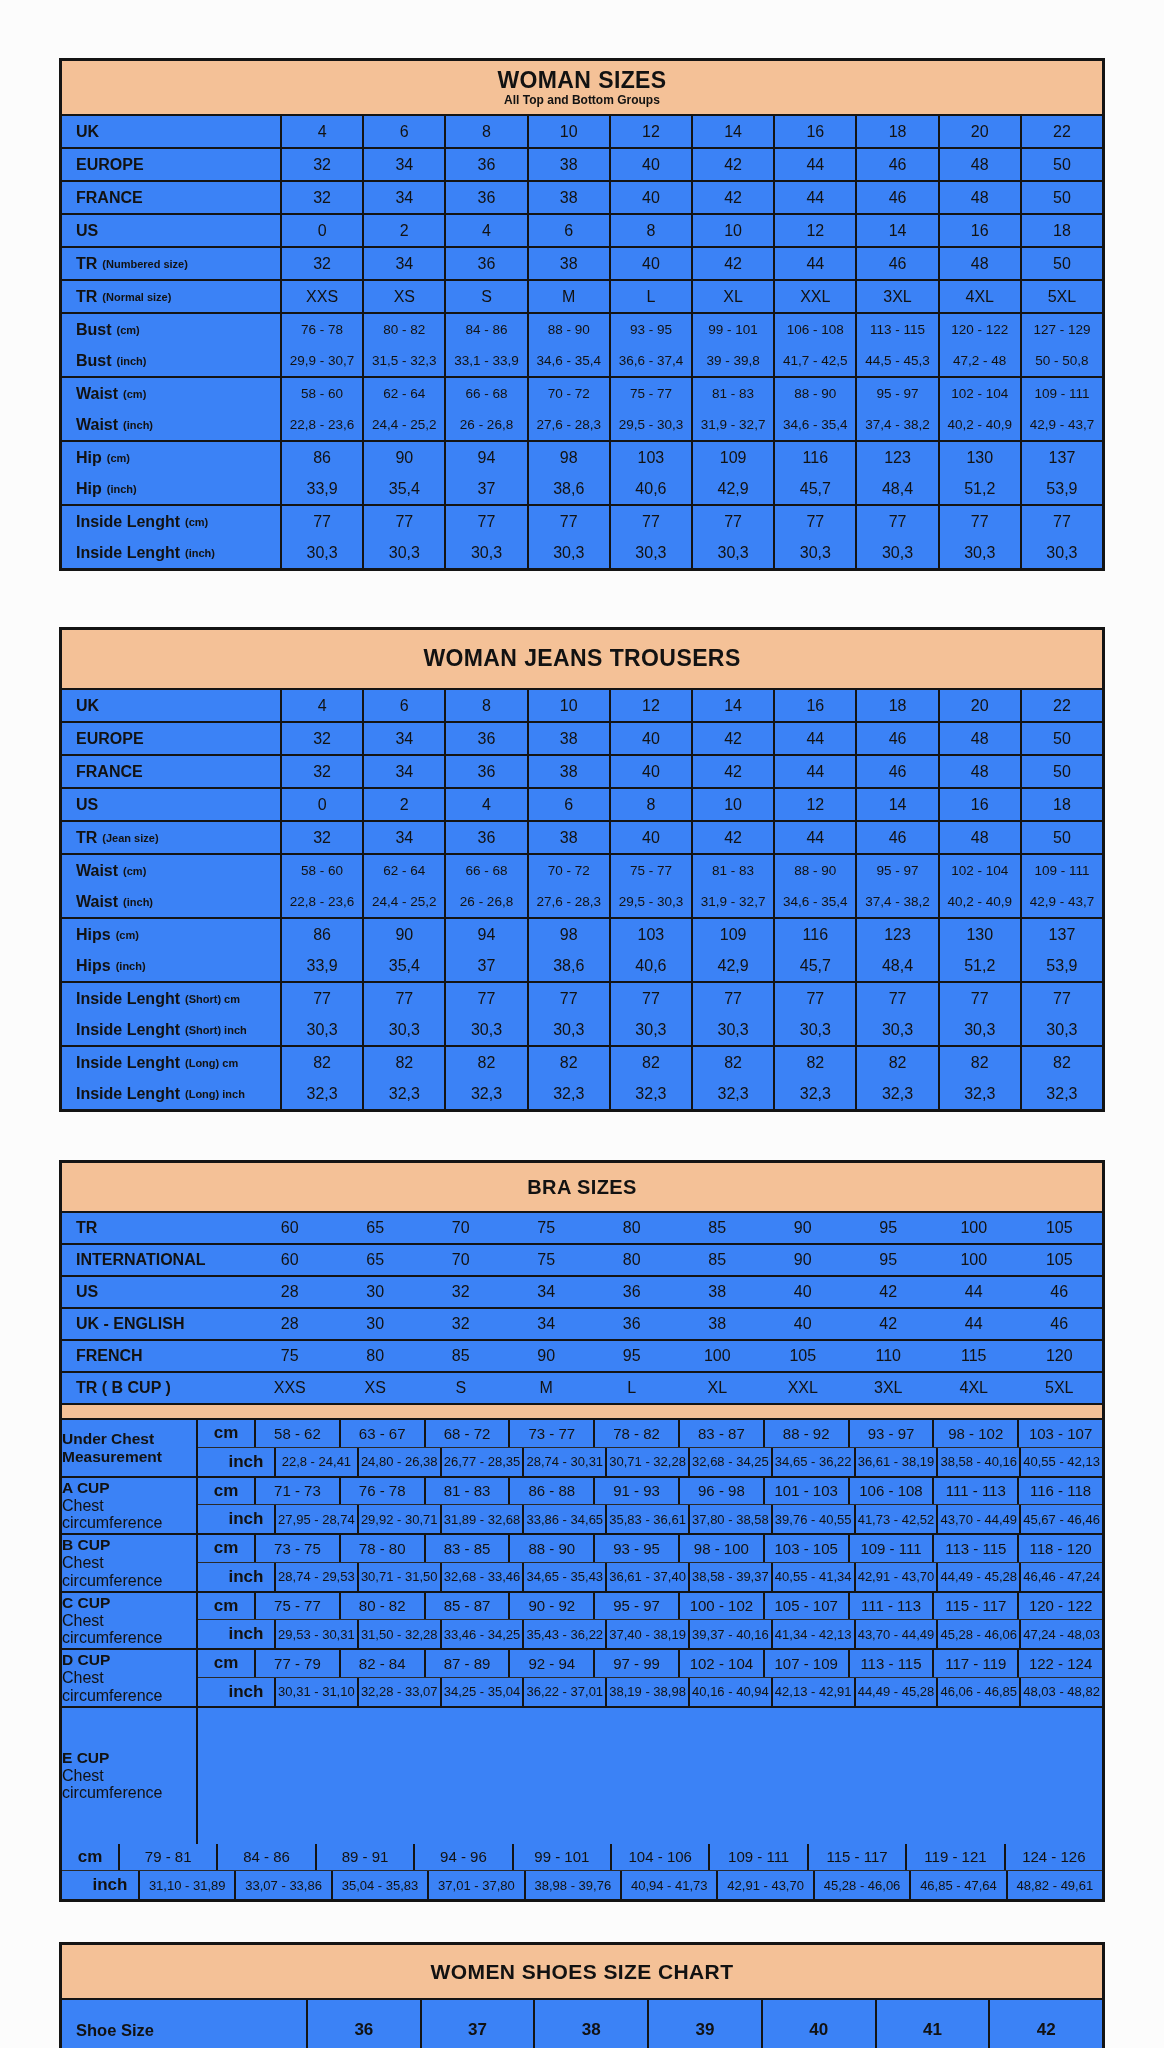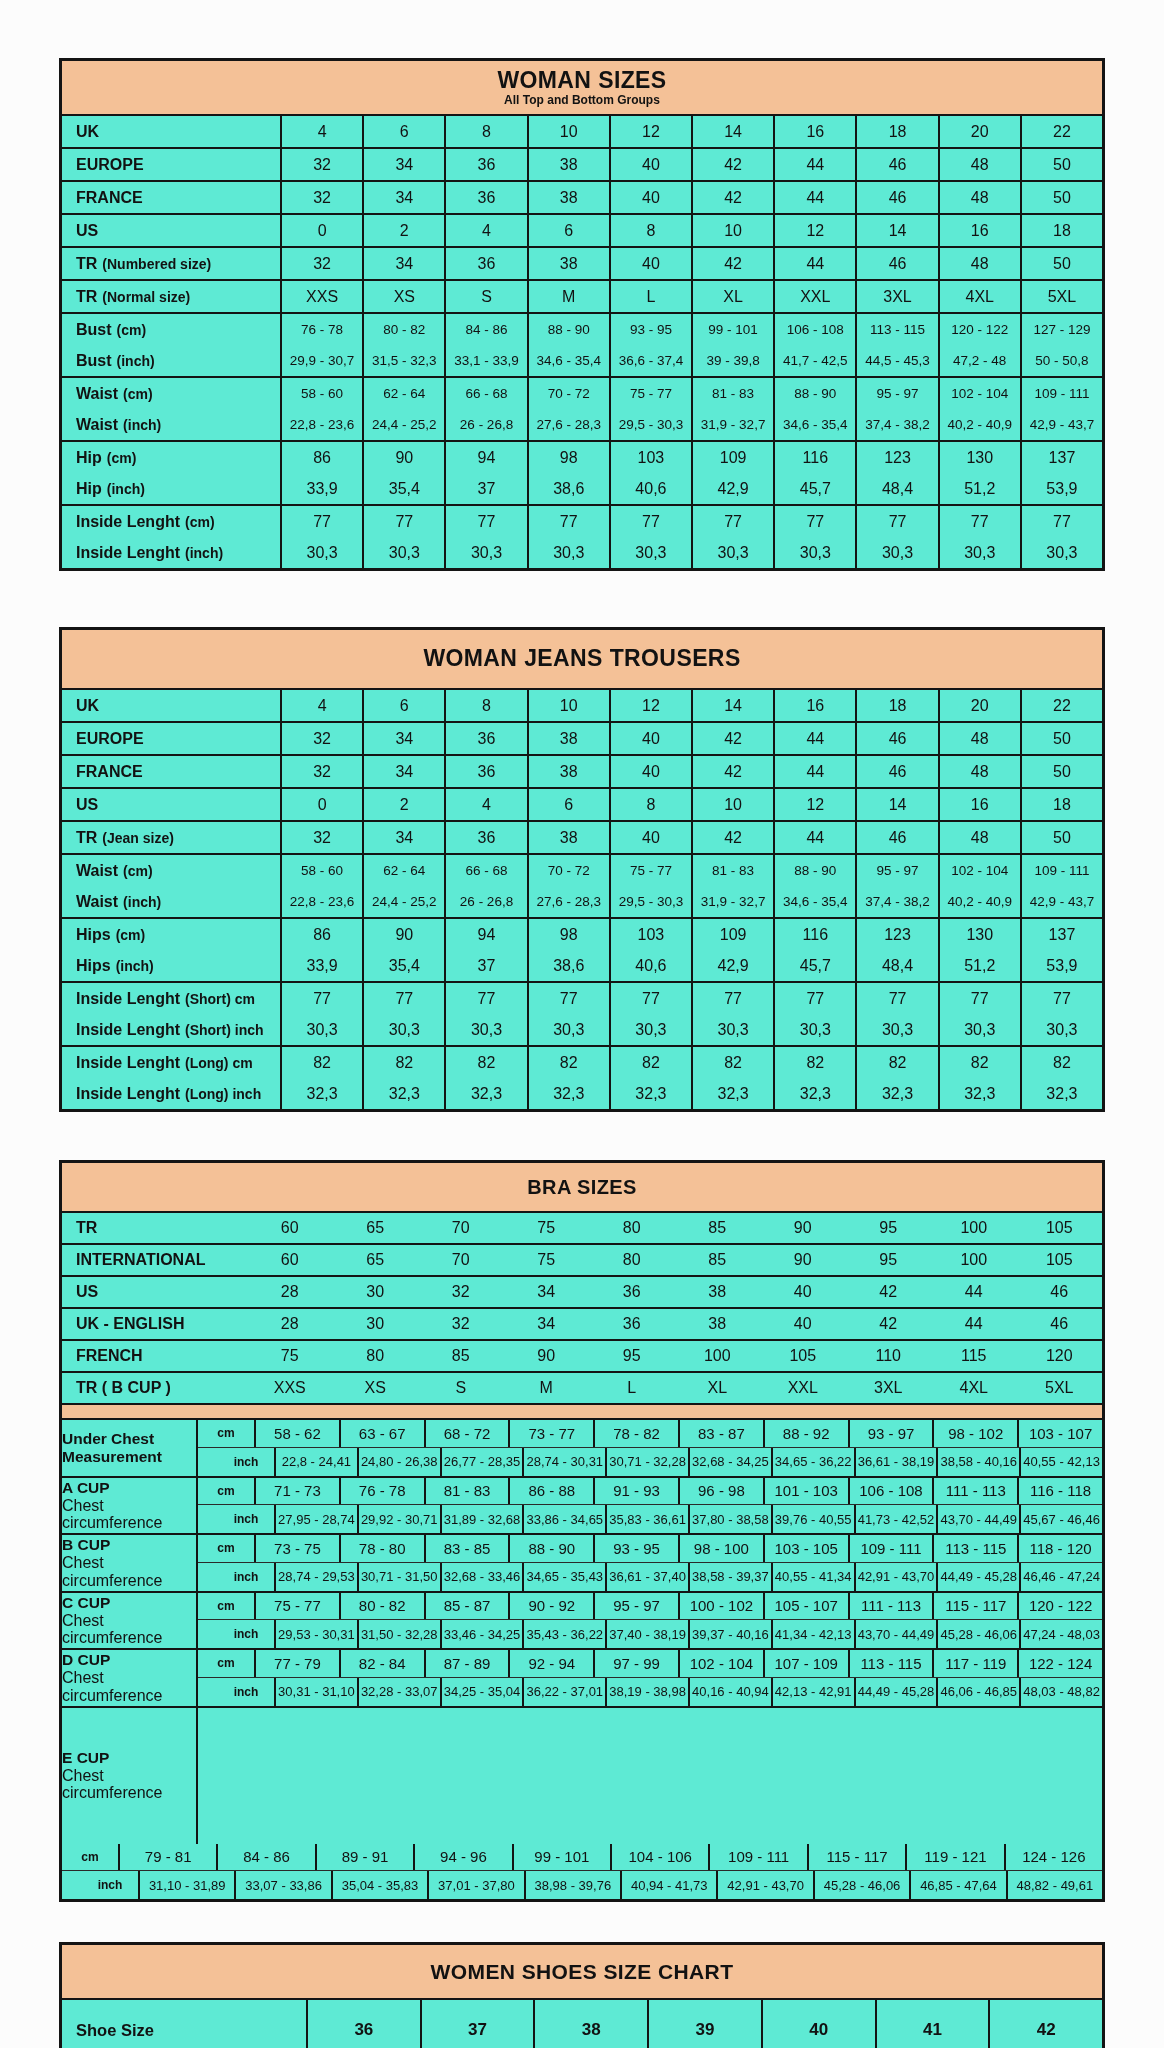--- a/index.html
+++ b/index.html
@@ -10,42 +10,42 @@
   }
   *{box-sizing:border-box;}
   html,body{margin:0;padding:0;}
   body{
     width:1164px;height:2048px;overflow:hidden;
     background:#fcfcfc;color:var(--txt);
     font-family:"Liberation Sans", sans-serif;
   }
   .page{padding-top:58px;padding-left:59px;}
   .tbl{
-    width:1046px;background:#5eead4;
+    width:1046px;background:#3b82f6;
     border:3px solid var(--line);
     margin-bottom:0;
   }
   .thead{
     background:var(--peach);
     border-bottom:2px solid var(--line);
     display:flex;flex-direction:column;align-items:center;justify-content:center;
     text-align:center;
   }
   .thead .t{font-weight:bold;font-size:23px;letter-spacing:.4px;line-height:1.1;}
   .thead .st{font-weight:bold;font-size:12px;line-height:1.2;}
   
   .grp{border-bottom:2px solid var(--line);}
   .grp:last-child{border-bottom:none;}
   .row{display:flex;height:31px;align-items:stretch;}
   .lcell{
     width:220px;flex:0 0 220px;display:flex;align-items:center;gap:5px;
     padding-left:14px;border-right:2px solid var(--line);
     font-weight:bold;font-size:16px;white-space:nowrap;
   }
-  .lnote{font-size:14px;font-weight:bold;}
+  .lnote{font-size:11px;font-weight:bold;}
   .lnote:empty{display:none;}
   .vcell{
     flex:1 1 0;display:flex;align-items:center;justify-content:center;
     border-right:2px solid var(--line);font-size:16px;white-space:nowrap;
   }
   .vcell:last-child{border-right:none;}
   .row.small .vcell{font-size:13.5px;}
   
   .brow{display:flex;height:32px;border-bottom:2px solid var(--line);}
   .blabel{
@@ -62,21 +62,21 @@
     padding-left:0;padding-right:4px;
   }
   .cup-label .cmain{font-weight:bold;font-size:15.5px;line-height:1.15;}
   .cup-label .csub{font-size:16px;line-height:1.1;}
   .cup-label .csub:empty{display:none;}
   .cup-rows{flex:1 1 auto;display:flex;flex-direction:column;}
   .cup-row{display:flex;height:27.75px;border-bottom:1.5px solid #2a2a2a;}
   .cup-row:last-child{border-bottom:none;margin-left:20px;}
   .ucell{
     width:58px;flex:0 0 58px;display:flex;align-items:center;justify-content:center;
-    border-right:2px solid var(--line);font-weight:bold;font-size:12px;
+    border-right:2px solid var(--line);font-weight:bold;font-size:17px;
   }
   .cup-row .vcell{font-size:15px;}
   .cup-row.inchrow .vcell{font-size:13px;}
   
   .sp1{height:56px;} .sp2{height:48px;} .sp3{height:40px;}
   
   .shoes{border-bottom:6px solid var(--thick);}
   .shoes .thead{height:55px;}
   .shoes .lcell{width:246px;flex:0 0 246px;font-size:16.5px;}
   .shoes .row.sizes{height:60px;}

